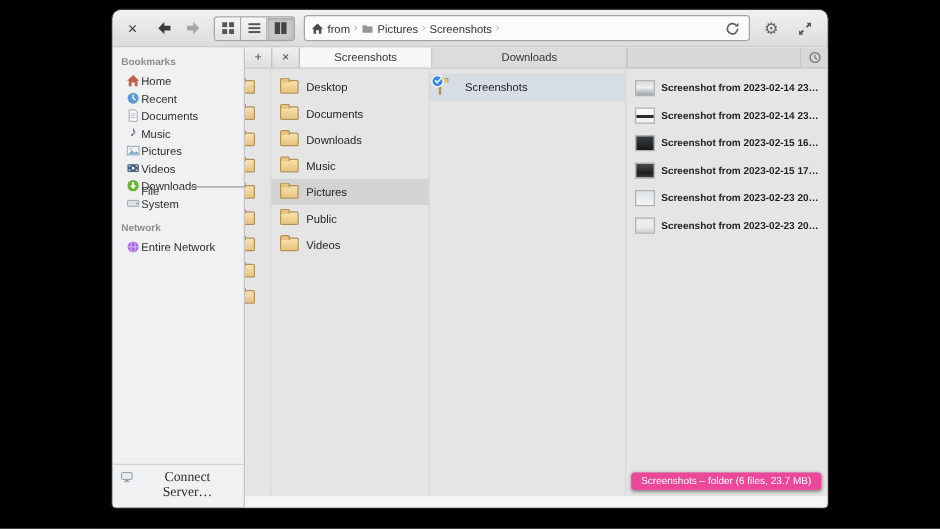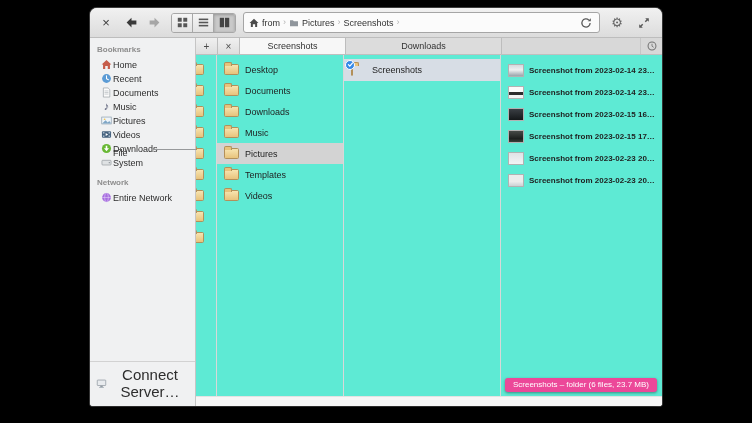--- a/index.html
+++ b/index.html
@@ -48,35 +48,35 @@
     display:flex; flex-direction:column; padding-top:4px; font-size:9px; color:#2d2d2d;
   }
   .sb-title { font-size:8px; font-weight:bold; color:#8d8d8d; padding:3px 7px 2px; }
   .sb-title.gap { margin-top:7px; }
   .sb-item { display:flex; align-items:flex-end; gap:1px; height:14px; padding:0 4px 0 11px; }
   .sb-item .ic { flex:0 0 11px; width:11px; height:11px; display:flex; }
   .sb-glyph { flex:0 0 11px; width:11px; font-size:11px; line-height:11px; color:#4d536f; text-align:center; }
   .sb-label-wrap { display:flex; }
   .fs-bar { height:1px; background:#97999b; width:72px; margin-top:1px; }
   .sb-footer { margin-top:auto; border-top:1px solid #d2d2d2; padding:4px 6px 6px; }
-  .sb-connect { display:flex; align-items:center; gap:4px; border:none; background:transparent; font-size:15px; color:#2d2d2d; padding:0; }
+  .sb-connect { display:flex; align-items:flex-start; gap:4px; border:none; background:transparent; font-size:11px; color:#2d2d2d; padding:0;font-family:Liberation Serif, serif; }
 
   .main { flex:1; min-width:0; display:flex; flex-direction:column; background:#fdfdfd; }
 
   
   .tabbar { flex:0 0 17px; height:17px; background:#d8d8d8; border-bottom:1px solid #bfbfbf; display:flex; align-items:stretch; font-size:9px; color:#333; }
   .tab-sq { width:22px; border:none; border-right:1px solid #bdbdbd; background:linear-gradient(#f0f0f0,#dedede); font-size:10px; color:#4a4a4a; padding:0; line-height:15px; }
   .tab { display:flex; align-items:center; justify-content:center; border-right:1px solid #bdbdbd; }
   .tab.active { width:106px; background:#f7f7f7; }
   .tab.inactive { width:156px; background:#dcdcdc; }
   .tab-fill { flex:1; }
   .hist-btn { width:22px; border:none; border-left:1px solid #c6c6c6; background:transparent; padding:0; display:flex; align-items:center; justify-content:center; }
 
   
-  .columns { flex:1; min-height:0; display:flex; background:#5eead4; }
+  .columns { flex:1; min-height:0; display:flex; background:#e5e5e5; }
   .col { border-right:1px solid #d8d8d8; overflow:hidden; padding-top:4px; }
   .col-strip { flex:0 0 21px; width:21px; }
   .strip-row { height:21px; display:flex; align-items:center; }
   .strip-row .folder { margin-left:-7px; }
   .col-home  { flex:0 0 127px; width:127px; }
   .col-pics  { flex:0 0 157px; width:157px; }
   .col-files { flex:1; border-right:none; }
 
   .row { height:21px; display:flex; align-items:center; gap:6px; padding:0 7px; font-size:9px; color:#1e1e1e; white-space:nowrap; }
   .row.selected { background:#d3d3d3; }
@@ -369,21 +369,21 @@
           <div class="row">
               <span class="folder"></span>
               <span>Music</span>
             </div>
           <div class="row selected">
               <span class="folder"></span>
               <span>Pictures</span>
             </div>
           <div class="row">
               <span class="folder"></span>
-              <span>Templates</span>
+              <span>Public</span>
             </div>
           <div class="row">
               <span class="folder"></span>
               <span>Videos</span>
             </div>
         </div>
 
         <div class="col col-pics">
           <div class="row selected-soft">
             <span class="folder-wrap">

